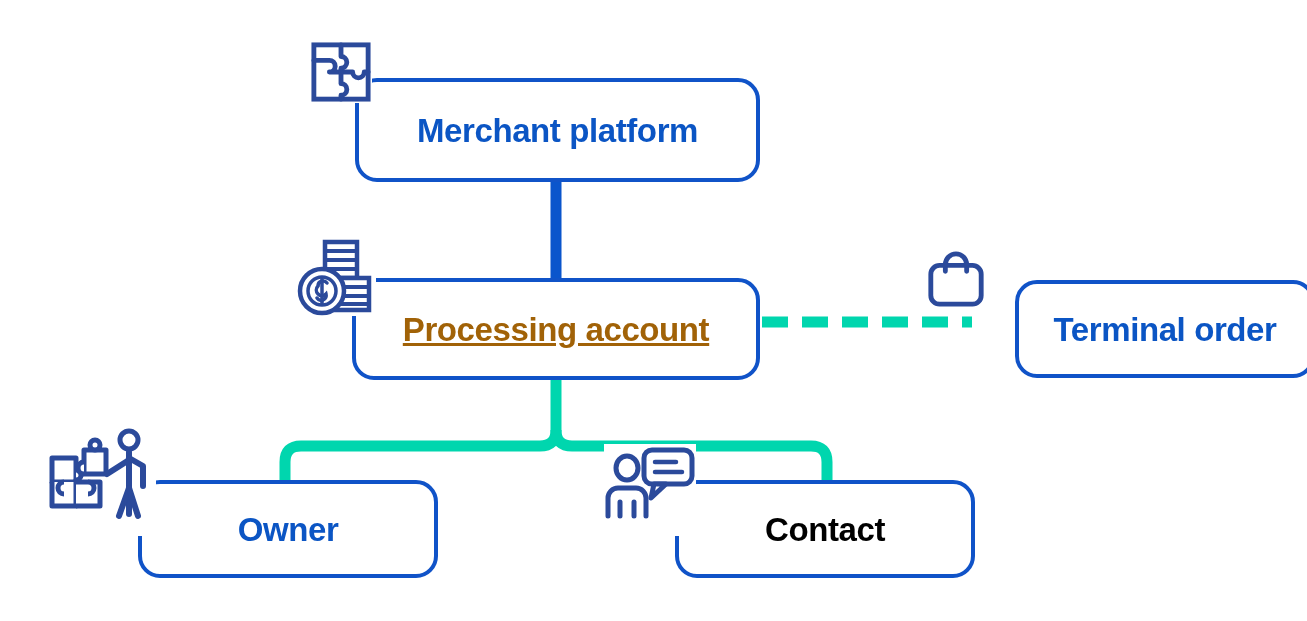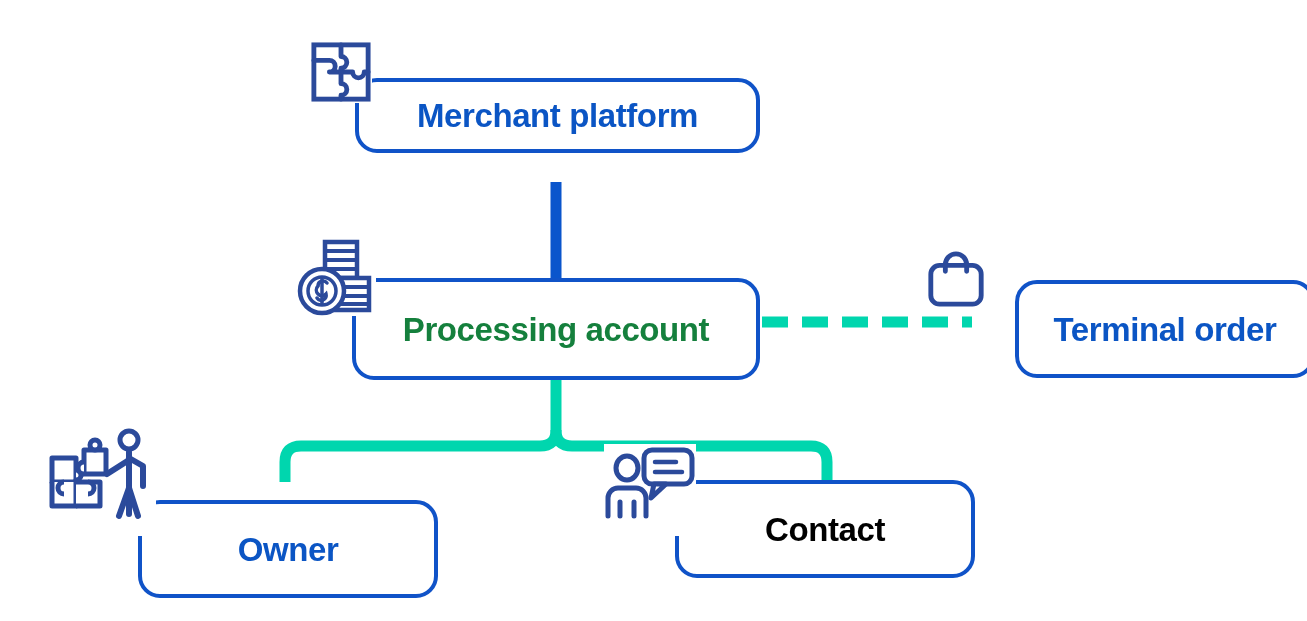--- a/index.html
+++ b/index.html
@@ -63,34 +63,34 @@
 
     <path d="M 762 322 L 972 322" fill="none" stroke="#00D6AE" stroke-width="11" stroke-dasharray="26 14" stroke-linecap="butt"></path>
 
     <path d="M 556 380 L 556 430" fill="none" stroke="#00D6AE" stroke-width="11" stroke-linecap="butt"></path>
 
     <path d="M 556 430 Q 556 446 540 446 L 301 446 Q 285 446 285 462 L 285 482" fill="none" stroke="#00D6AE" stroke-width="11" stroke-linecap="butt" stroke-linejoin="round"></path>
 
     <path d="M 556 430 Q 556 446 572 446 L 811 446 Q 827 446 827 462 L 827 482" fill="none" stroke="#00D6AE" stroke-width="11" stroke-linecap="butt" stroke-linejoin="round"></path>
   </svg>
 
-  <div class="node" style="left:355px; top:78px; width:405px; height:75px; border-color:#1053C8;">
+  <div class="node" style="left:355px; top:78px; width:405px; height:104px; border-color:#1053C8;">
     <span class="node-label" style="color:#0B55C4; font-size:33px;">Merchant platform</span>
   </div>
   <div class="node-icon" style="left:310px; top:41px; width:62px; height:62px;">
     <svg class="icon-svg" viewBox="0 0 64 64" width="62" height="62">
       <rect x="4" y="4" width="56" height="56" fill="#ffffff" stroke="#2B4A9B" stroke-width="5"></rect>
       <path d="M 32 4 L 32 16 A 6 6 0 1 1 32 28 L 32 32 L 20 32 A 6 6 0 1 0 20 20 L 4 20" fill="none" stroke="#2B4A9B" stroke-width="5" stroke-linejoin="round" stroke-linecap="round"></path>
       <path d="M 32 32 L 44 32 A 6 6 0 1 0 56 32 L 60 32" fill="none" stroke="#2B4A9B" stroke-width="5" stroke-linejoin="round" stroke-linecap="round"></path>
       <path d="M 32 32 L 32 44 A 6 6 0 1 1 32 56 L 32 60" fill="none" stroke="#2B4A9B" stroke-width="5" stroke-linejoin="round" stroke-linecap="round"></path>
     </svg>
   </div>
 
   <div class="node" style="left:352px; top:278px; width:408px; height:102px; border-color:#1053C8;">
-    <span class="node-label" style="color:#15803d; font-size:33px;">Processing account</span>
+    <span class="node-label" style="color:#a16207; font-size:33px;text-decoration:underline;">Processing account</span>
   </div>
   <div class="node-icon" style="left:296px; top:236px; width:80px; height:80px;">
     <svg class="icon-svg" viewBox="0 0 80 80" width="80" height="80">
       <rect x="29" y="6" width="32" height="36" fill="#ffffff" stroke="#2B4A9B" stroke-width="4.5"></rect>
       <line x1="29" y1="15" x2="61" y2="15" stroke="#2B4A9B" stroke-width="4"></line>
       <line x1="29" y1="24" x2="61" y2="24" stroke="#2B4A9B" stroke-width="4"></line>
       <line x1="29" y1="33" x2="61" y2="33" stroke="#2B4A9B" stroke-width="4"></line>
       <rect x="37" y="42" width="36" height="32" fill="#ffffff" stroke="#2B4A9B" stroke-width="4.5"></rect>
       <line x1="37" y1="51" x2="73" y2="51" stroke="#2B4A9B" stroke-width="4"></line>
       <line x1="37" y1="60" x2="73" y2="60" stroke="#2B4A9B" stroke-width="4"></line>
@@ -105,21 +105,21 @@
   <div class="node" style="left:970px; top:280px; width:300px; height:98px; border-color:#1053C8;margin-left:45px;">
     <span class="node-label" style="color:#0B55C4; font-size:33px;">Terminal order</span>
   </div>
   <div class="node-icon" style="left:925px; top:248px; width:62px; height:62px;">
     <svg class="icon-svg" viewBox="0 0 64 64" width="62" height="62">
       <rect x="6" y="18" width="52" height="40" rx="9" fill="#ffffff" stroke="#2B4A9B" stroke-width="5"></rect>
       <path d="M 21 24 L 21 17 A 11 11 0 0 1 43 17 L 43 24" fill="none" stroke="#2B4A9B" stroke-width="5" stroke-linecap="round"></path>
     </svg>
   </div>
 
-  <div class="node" style="left:138px; top:480px; width:300px; height:98px; border-color:#1053C8;margin-top:20px;">
+  <div class="node" style="left:138px; top:480px; width:300px; height:98px; border-color:#1053C8;">
     <span class="node-label" style="color:#0B55C4; font-size:33px;">Owner</span>
   </div>
   <div class="node-icon" style="left:44px; top:424px; width:112px; height:112px;">
     <svg class="icon-svg" viewBox="0 0 112 112" width="112" height="112">
 
       <path d="M 8 34 L 8 58 L 32 58 L 32 34 Z" fill="#ffffff" stroke="#2B4A9B" stroke-width="5" stroke-linejoin="round"></path>
       <path d="M 32 46 A 5 5 0 0 1 32 56 L 32 58" fill="#ffffff" stroke="#2B4A9B" stroke-width="5" stroke-linejoin="round"></path>
       <path d="M 8 58 L 8 82 L 32 82 L 32 58" fill="#ffffff" stroke="#2B4A9B" stroke-width="5" stroke-linejoin="round"></path>
       <path d="M 20 58 A 5 5 0 0 0 20 70" fill="#ffffff" stroke="#2B4A9B" stroke-width="5" stroke-linejoin="round"></path>
       <path d="M 32 58 L 56 58 L 56 82 L 32 82" fill="#ffffff" stroke="#2B4A9B" stroke-width="5" stroke-linejoin="round"></path>

